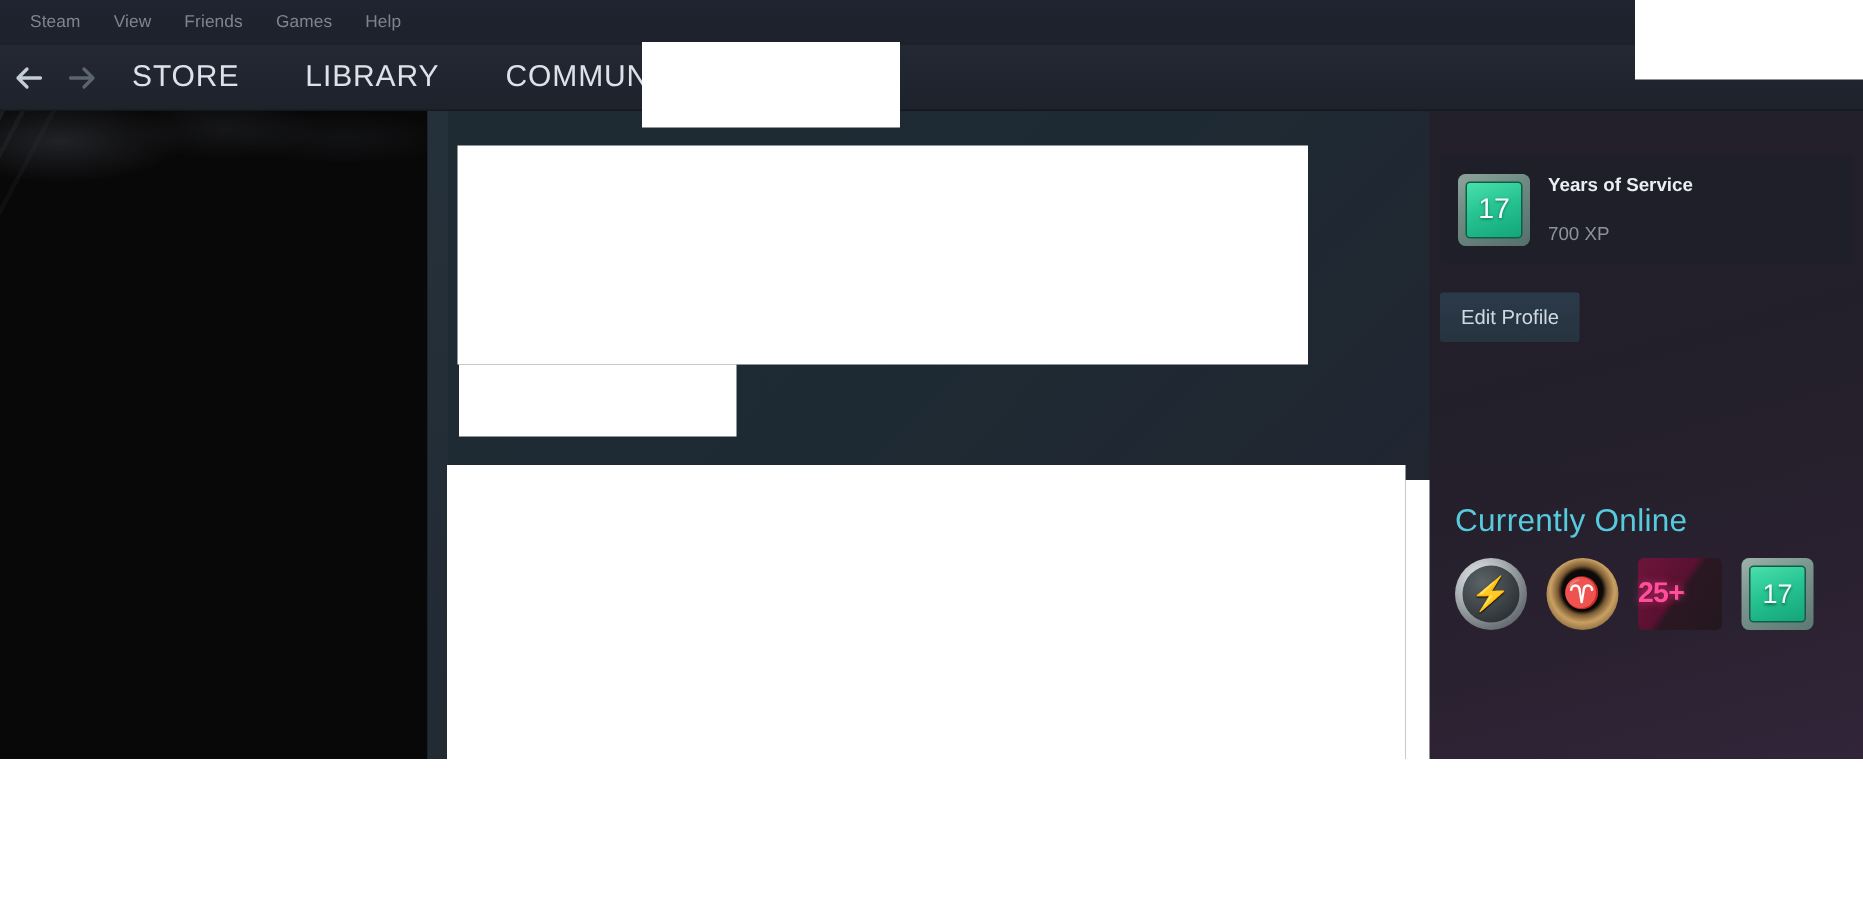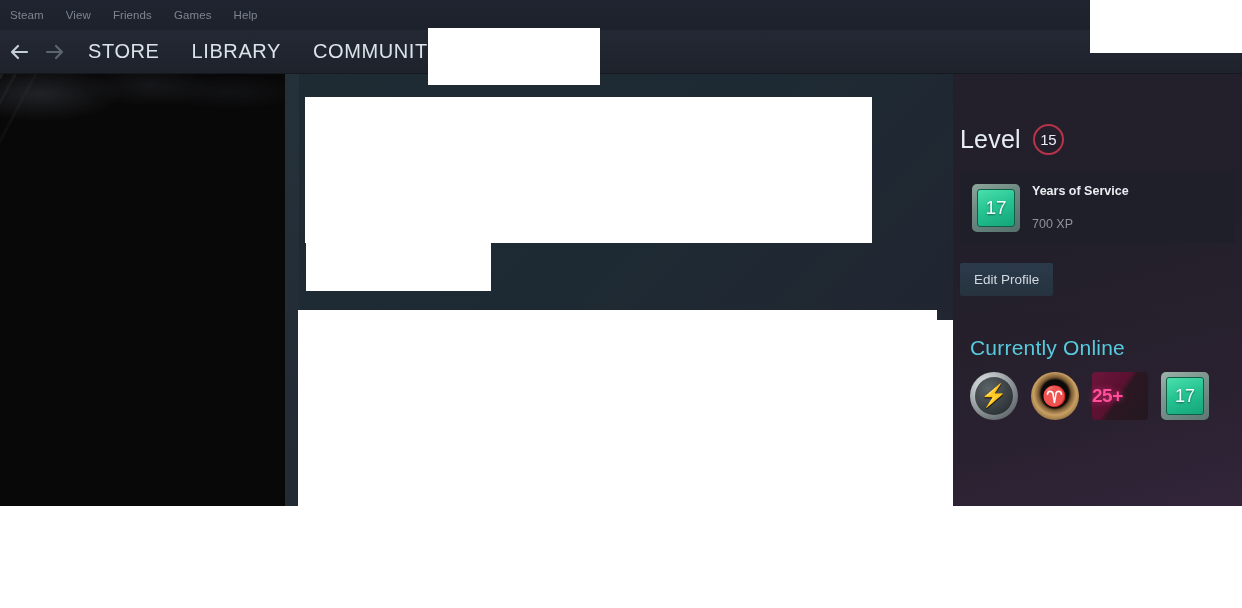--- a/index.html
+++ b/index.html
@@ -12,38 +12,38 @@
   }
   #app{ position:relative; width:1242px; height:608px; background:#ffffff; }
 
   
   .client-chrome{
     position:absolute; left:0; top:0; width:1242px; height:74px;
     background:linear-gradient(180deg,#1f2430 0%,#1c2029 55%,#20242e 100%);
   }
   .menubar{
     position:absolute; left:0; top:0; width:1242px; height:30px;
-    display:flex; align-items:center; padding-left:10px; gap:0px;
+    display:flex; align-items:center; padding-left:20px; gap:0px;
   }
   .menu-item{
     color:#7d8591; font-size:11.5px; line-height:30px;
     padding:0 12px 0 0; margin-right:10px; letter-spacing:.1px;
     cursor:default; white-space:nowrap;
   }
 
   .navbar{
     position:absolute; left:0; top:30px; width:1242px; height:44px;
     display:flex; align-items:center;
     border-bottom:1px solid #15181f;
     background:linear-gradient(180deg,#232834 0%,#1d222b 100%);
   }
   .nav-arrows{ display:flex; align-items:center; padding-left:8px; gap:14px; }
   .arrow{ width:22px; height:22px; display:flex; align-items:center; justify-content:center; cursor:pointer; }
   .arrow svg{ display:block; }
-  .nav-links{ display:flex; align-items:center; margin-left:22px; gap:32px; }
+  .nav-links{ display:flex; align-items:center; margin-left:22px; gap:44px; }
   .nav-link{
     color:#dbe3ea; font-size:20px; letter-spacing:.6px;
     text-transform:uppercase; cursor:pointer; white-space:nowrap;
   }
 
   
   .page{
     position:absolute; left:0; top:74px; width:1242px; height:432px;
     background:linear-gradient(125deg,#1d2a31 0%,#1b2730 35%,#20222e 70%,#262230 100%);
     overflow:hidden;
@@ -232,24 +232,20 @@
 
     <div class="left-panel">
       <div class="left-art"></div>
     </div>
     <div class="content-gap"></div>
 
     <div class="center-region"></div>
 
     <div class="right-panel">
 
-      <div class="level-row">
-        <span class="level-label">Level</span>
-        <span class="level-circle">15</span>
-      </div>
 
       <div class="service-card">
         <div class="yos-badge">
           <div class="yos-inner">17</div>
         </div>
         <div class="service-text">
           <span class="service-title">Years of Service</span>
           <span class="service-xp">700 XP</span>
         </div>
       </div>

